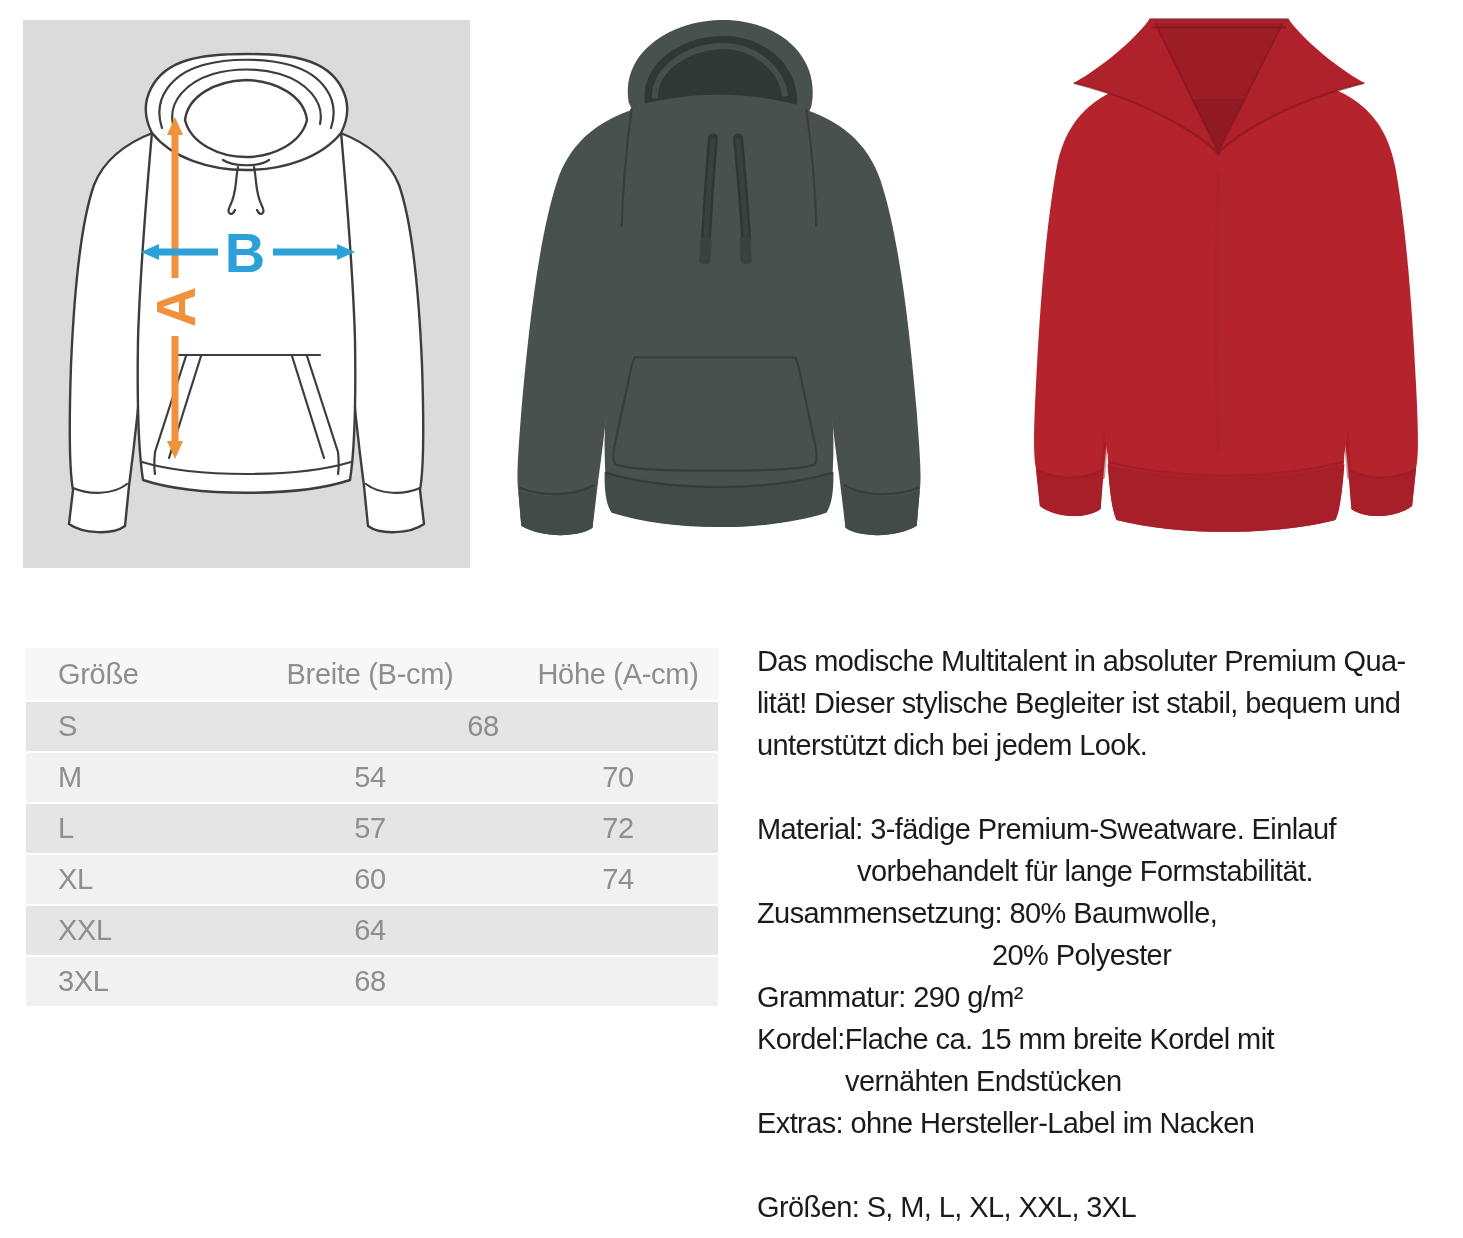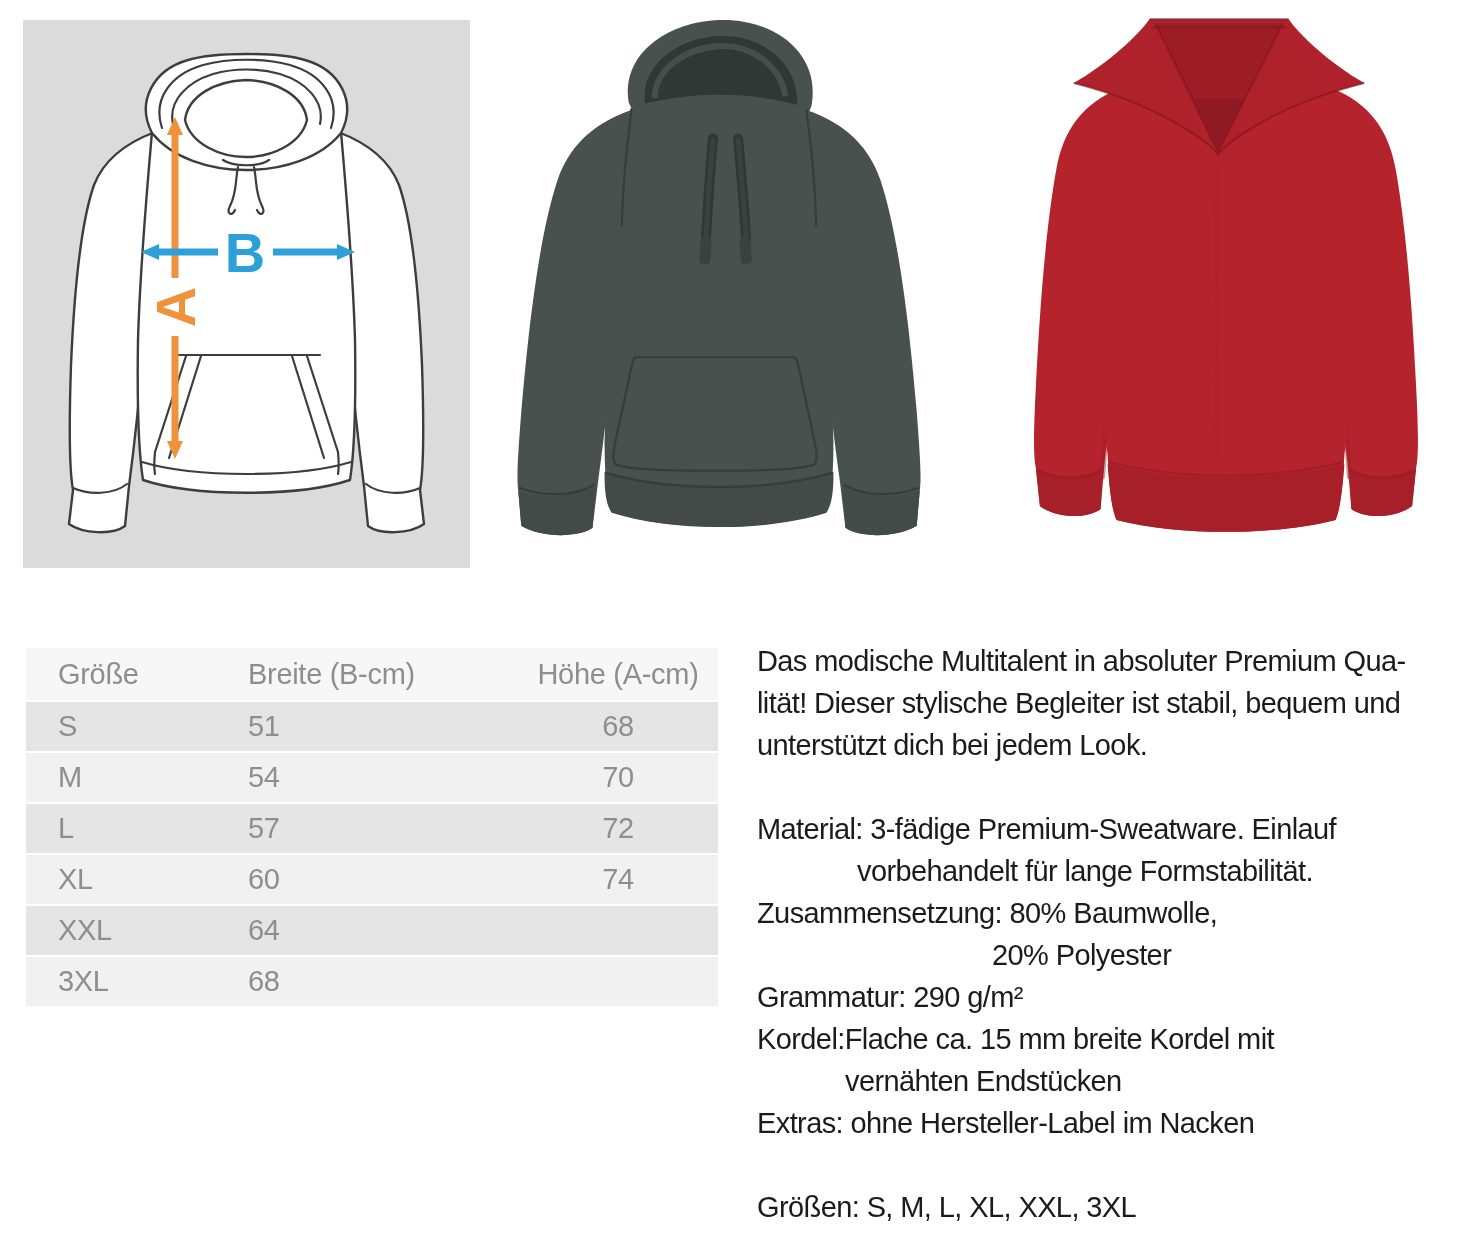--- a/index.html
+++ b/index.html
@@ -43,21 +43,21 @@
   .b-seam2{fill:none;stroke:var(--back-deep);stroke-width:2.2;opacity:.7;}
   .b-shade{fill:none;stroke:var(--back-dark);stroke-linecap:round;}
   
   .size-table{position:absolute;left:26px;top:648px;width:692px;}
   .st-row{display:flex;align-items:center;height:49px;margin-bottom:2px;}
   .st-row.header{height:52px;background:var(--table-header-bg);}
   .st-row.dark{background:var(--table-row-dark);}
   .st-row.light{background:var(--table-row-light);}
   .st-cell{font-size:29px;color:var(--table-text);letter-spacing:-0.3px;}
   .st-cell.c0{width:196px;padding-left:32px;box-sizing:border-box;}
-  .st-cell.c1{width:270px;padding-left:26px;box-sizing:border-box;}
+  .st-cell.c1{width:270px;padding-left:26px;box-sizing:border-box;text-align:center;}
   .st-cell.c2{flex:1;padding-left:26px;box-sizing:border-box;text-align:center;}
   
   .note{
     position:absolute;left:30px;top:1054px;
     font-size:30px;color:var(--body-text);letter-spacing:-0.5px;white-space:nowrap;
   }
   .description{position:absolute;left:757px;top:640px;width:708px;}
   .desc-line{
     height:42px;line-height:42px;font-size:29px;color:var(--body-text);
     letter-spacing:-0.6px;white-space:nowrap;
@@ -193,21 +193,20 @@
   </svg>
 
   <div class="size-table">
       <div class="st-row header">
         <div class="st-cell c0">Größe</div>
         <div class="st-cell c1">Breite (B-cm)</div>
         <div class="st-cell c2">Höhe (A-cm)</div>
       </div>
       <div class="st-row dark">
         <div class="st-cell c0">S</div>
-        <div class="st-cell c1">51</div>
         <div class="st-cell c2">68</div>
       </div>
       <div class="st-row light">
         <div class="st-cell c0">M</div>
         <div class="st-cell c1">54</div>
         <div class="st-cell c2">70</div>
       </div>
       <div class="st-row dark">
         <div class="st-cell c0">L</div>
         <div class="st-cell c1">57</div>

